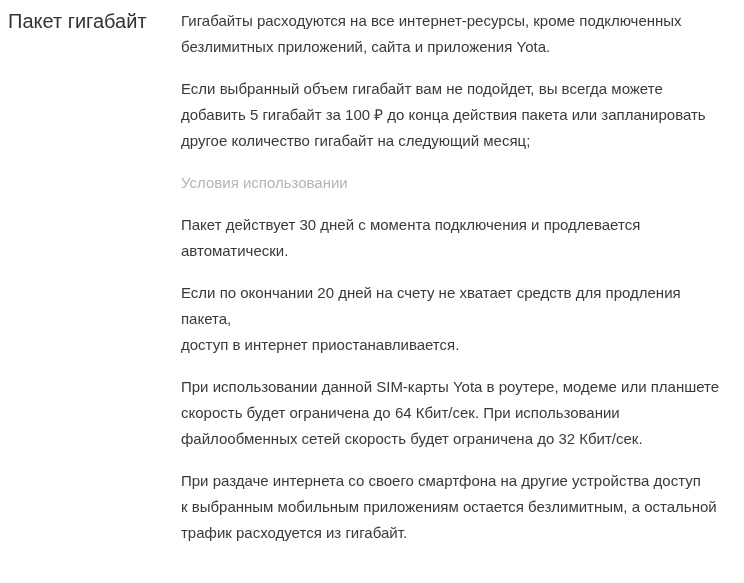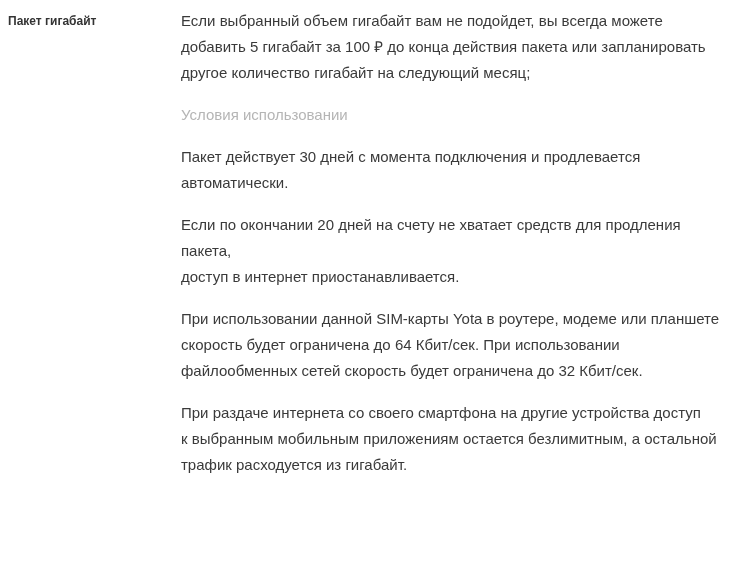--- a/index.html
+++ b/index.html
@@ -17,22 +17,22 @@
     .section-row {
       display: flex;
       align-items: flex-start;
       padding: 8px 20px 0 8px;
     }
     .term-col {
       flex: 0 0 173px;
       width: 173px;
     }
     .term-title {
-      font-size: 12px;
-      font-weight: 700;
+      font-size: 20px;
+      font-weight: 400;
       line-height: 26px;
       color: #333333;
     }
     .desc-col {
       flex: 0 0 545px;
       width: 545px;
     }
     .para {
       margin: 0 0 16px 0;
       font-size: 15px;
@@ -45,20 +45,22 @@
     }
   </style>
 </head>
 <body>
 
 <div class="section-row">
   <div class="term-col">
     <div class="term-title">Пакет гигабайт</div>
   </div>
   <div class="desc-col">
+    <p class="para">Гигабайты расходуются на все интернет-ресурсы, кроме подключенных
+безлимитных приложений, сайта и приложения Yota.</p>
     <p class="para">Если выбранный объем гигабайт вам не подойдет, вы всегда можете
 добавить 5 гигабайт за 100 ₽ до конца действия пакета или запланировать
 другое количество гигабайт на следующий месяц;</p>
     <p class="para muted">Условия использовании</p>
     <p class="para">Пакет действует 30 дней с момента подключения и продлевается
 автоматически.</p>
     <p class="para">Если по окончании 20 дней на счету не хватает средств для продления пакета,
 доступ в интернет приостанавливается.</p>
     <p class="para">При использовании данной SIM-карты Yota в роутере, модеме или планшете
 скорость будет ограничена до 64 Кбит/сек. При использовании

